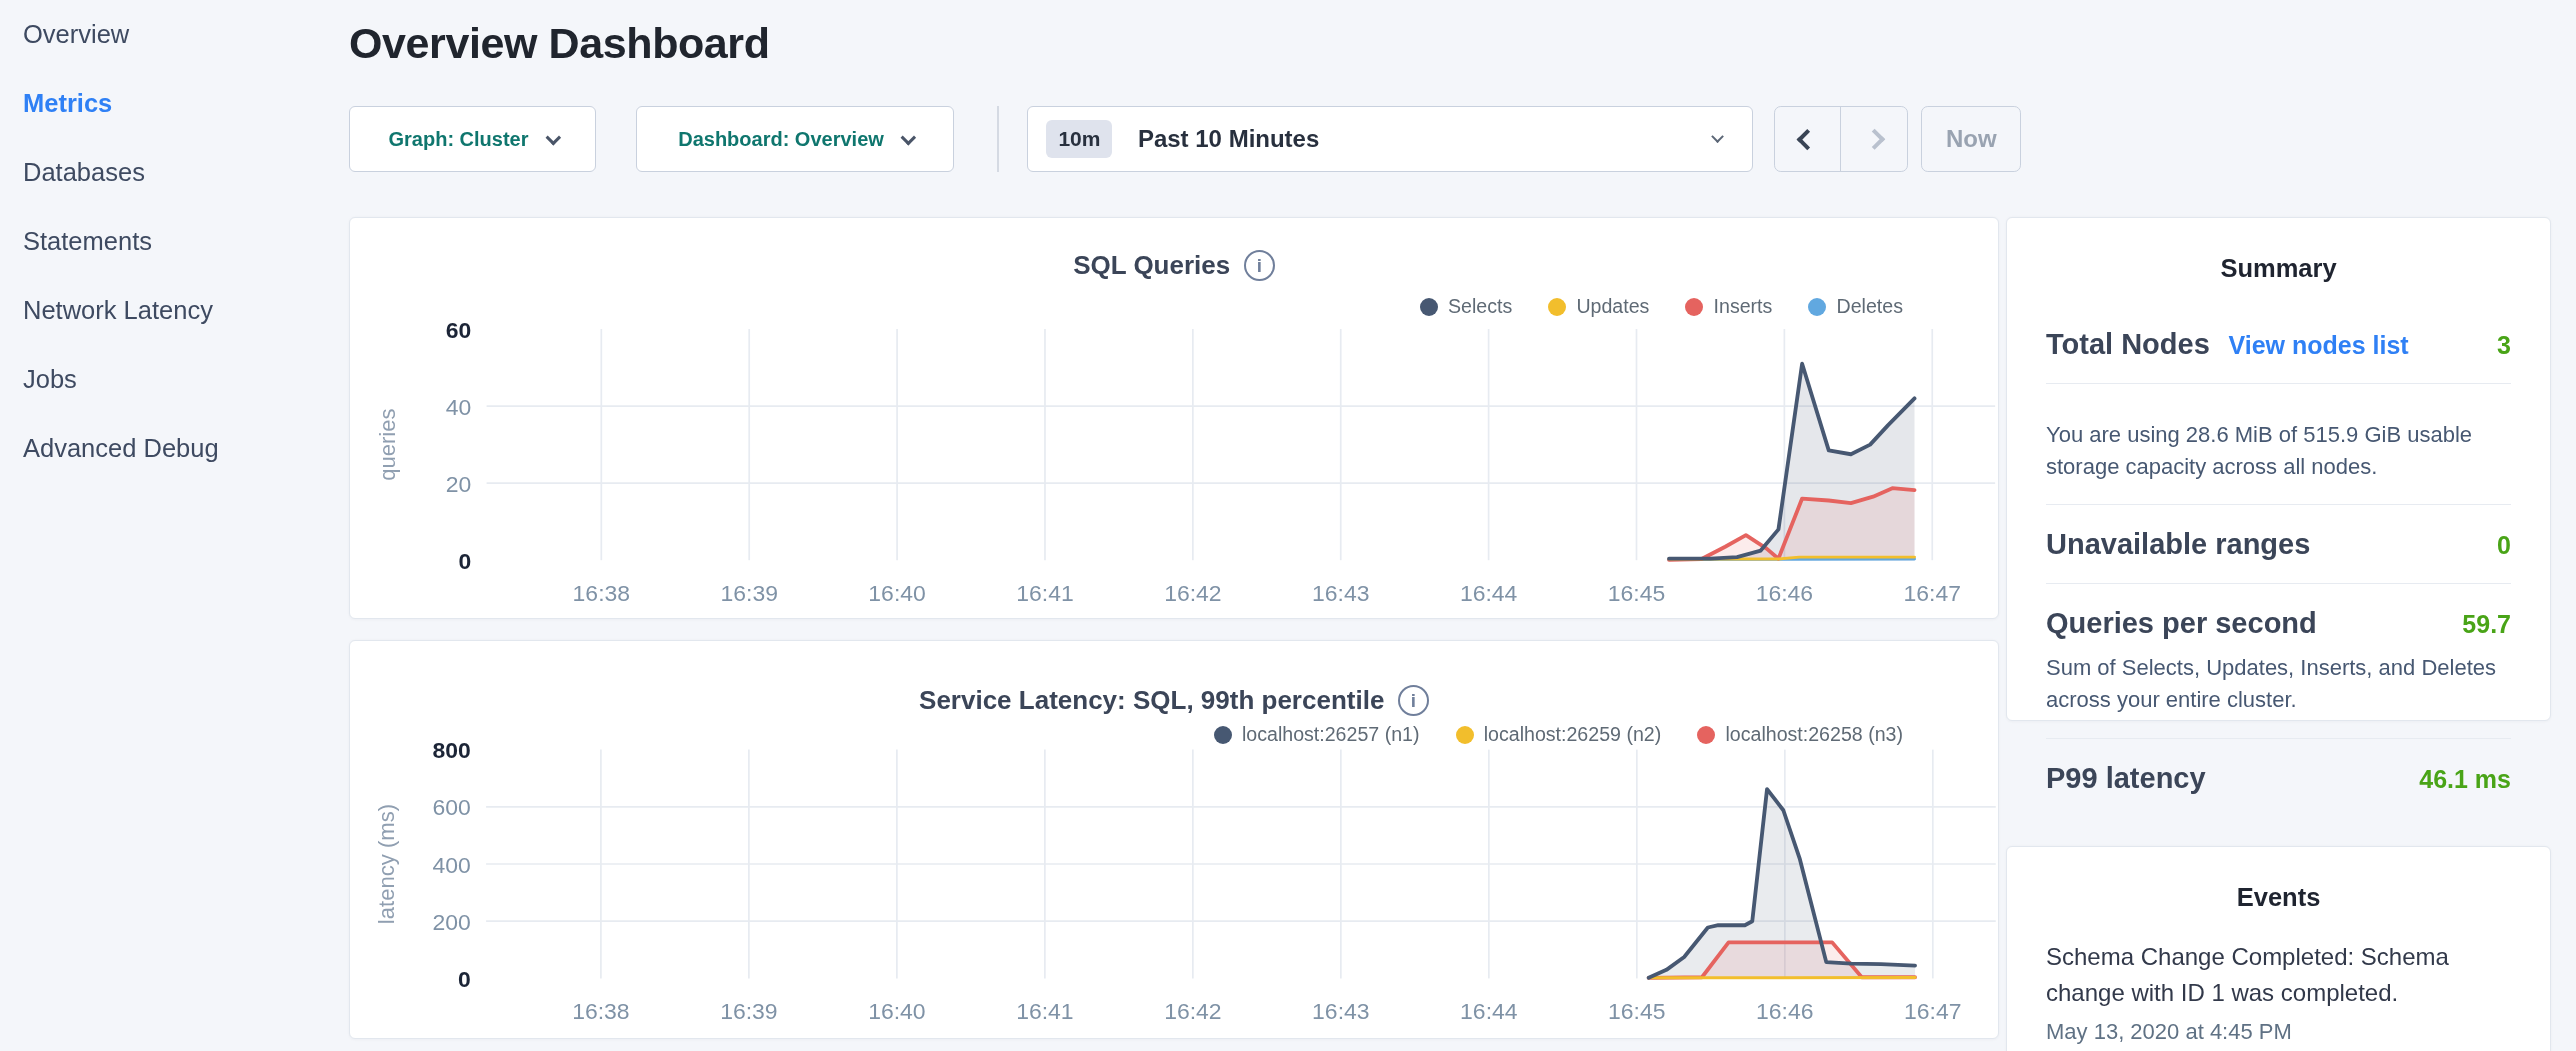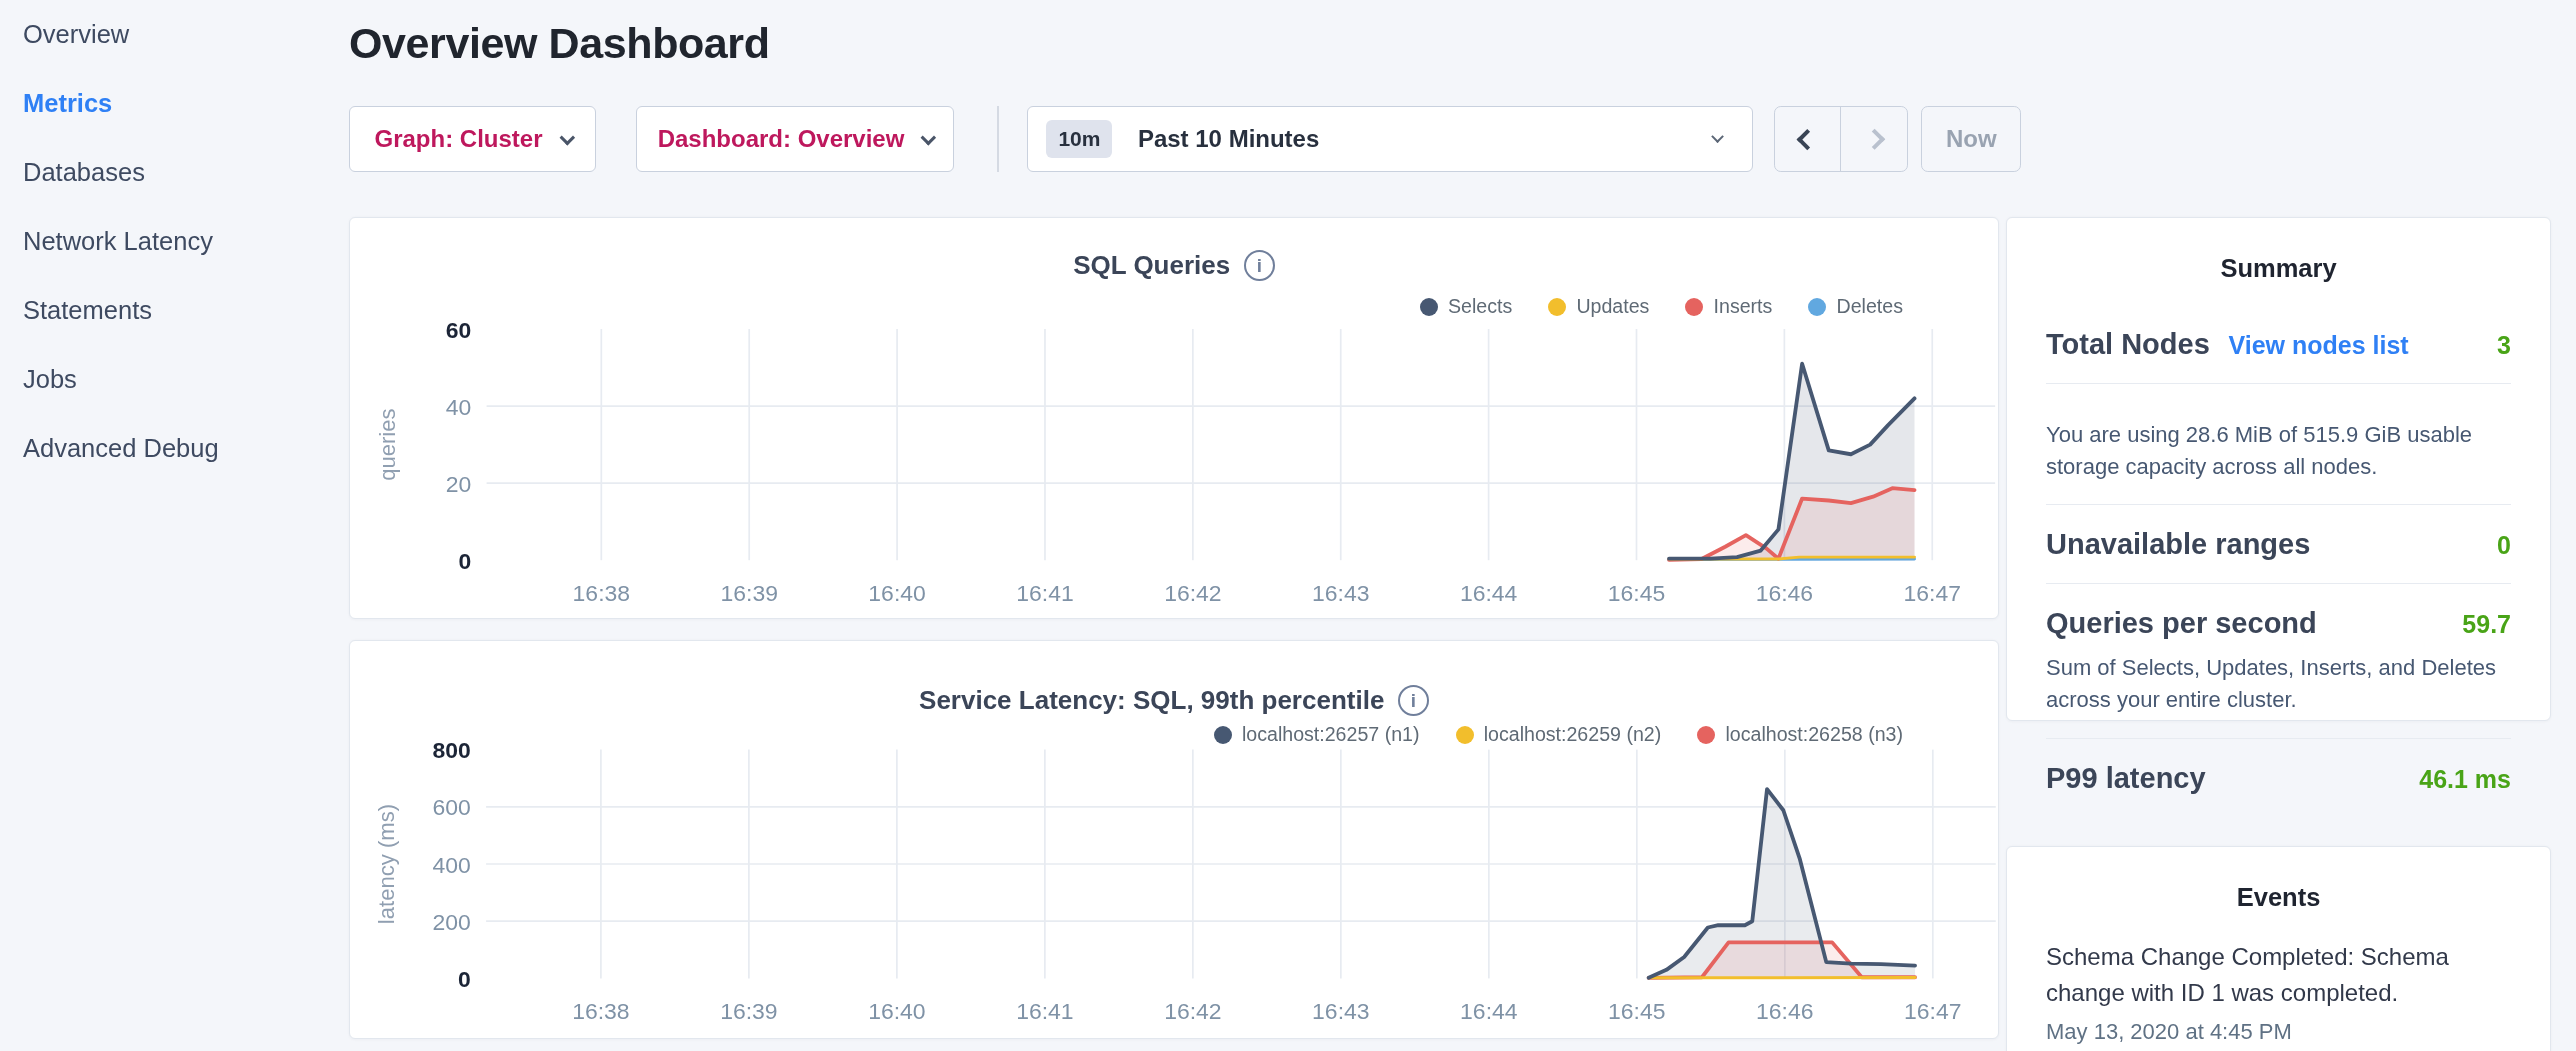--- a/index.html
+++ b/index.html
@@ -15,21 +15,21 @@
     font-size:25.5px; color:#3e4a61; cursor:pointer; white-space:nowrap;
   }
   .nav-item.active { color:#2f80f5; font-weight:bold; }
   
   .main { position:absolute; left:340px; top:0; width:1650px; height:1051px;margin-left:9px; }
   .page-title { position:absolute; left:0; top:18.7px; font-size:43px; font-weight:bold; color:#20252e; letter-spacing:-0.4px; }
   .toolbar { position:absolute; left:0; top:106px; height:66px; display:flex; align-items:stretch; }
   .dd {
     background:#fff; border:1.7px solid #c9d1de; border-radius:6px;
     display:flex; align-items:center; justify-content:center;
-    font-size:24px; font-weight:bold; color:#be185d; cursor:pointer;
+    font-size:20px; font-weight:bold; color:#0f766e; cursor:pointer;
   }
   .dd-graph { width:247px; margin-right:40px; }
   .dd-dash  { width:318px; }
   .chev {
     display:inline-block; width:11px; height:11px;
     border-right:3.4px solid #4a5568; border-bottom:3.4px solid #4a5568;
     transform:rotate(45deg) translateY(-2.6px); margin-left:17px;
   }
   .vdiv { width:1.7px; background:#d5dae3; margin:0 0 0 43px; }
   .timepicker {
@@ -92,22 +92,22 @@
   .event-msg { margin-top:27px; font-size:24px; line-height:1.48; color:#32394a; }
   .event-time { margin-top:8.5px; font-size:22px; color:#5f7184; }
 </style>
 </head>
 <body>
 
 <nav class="sidebar" id="sidebar-list">
     <div class="nav-item">Overview</div>
     <div class="nav-item active">Metrics</div>
     <div class="nav-item">Databases</div>
+    <div class="nav-item">Statements</div>
     <div class="nav-item">Network Latency</div>
-    <div class="nav-item">Statements</div>
     <div class="nav-item">Jobs</div>
     <div class="nav-item">Advanced Debug</div>
   </nav>
 
 <div class="main">
   <h1 class="page-title">Overview Dashboard</h1>
 
   <div class="toolbar">
     <button class="dd dd-graph">
       <span>Graph: Cluster</span>

